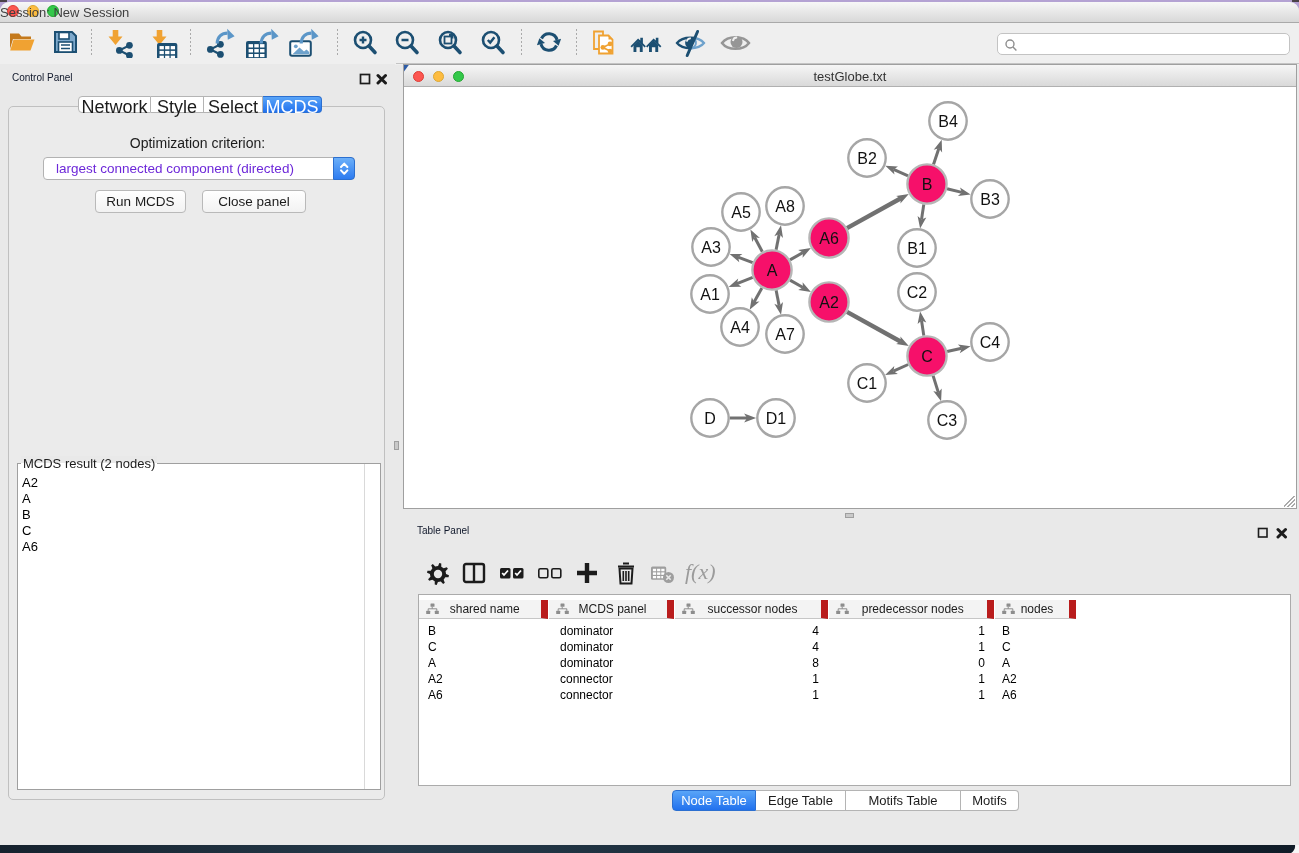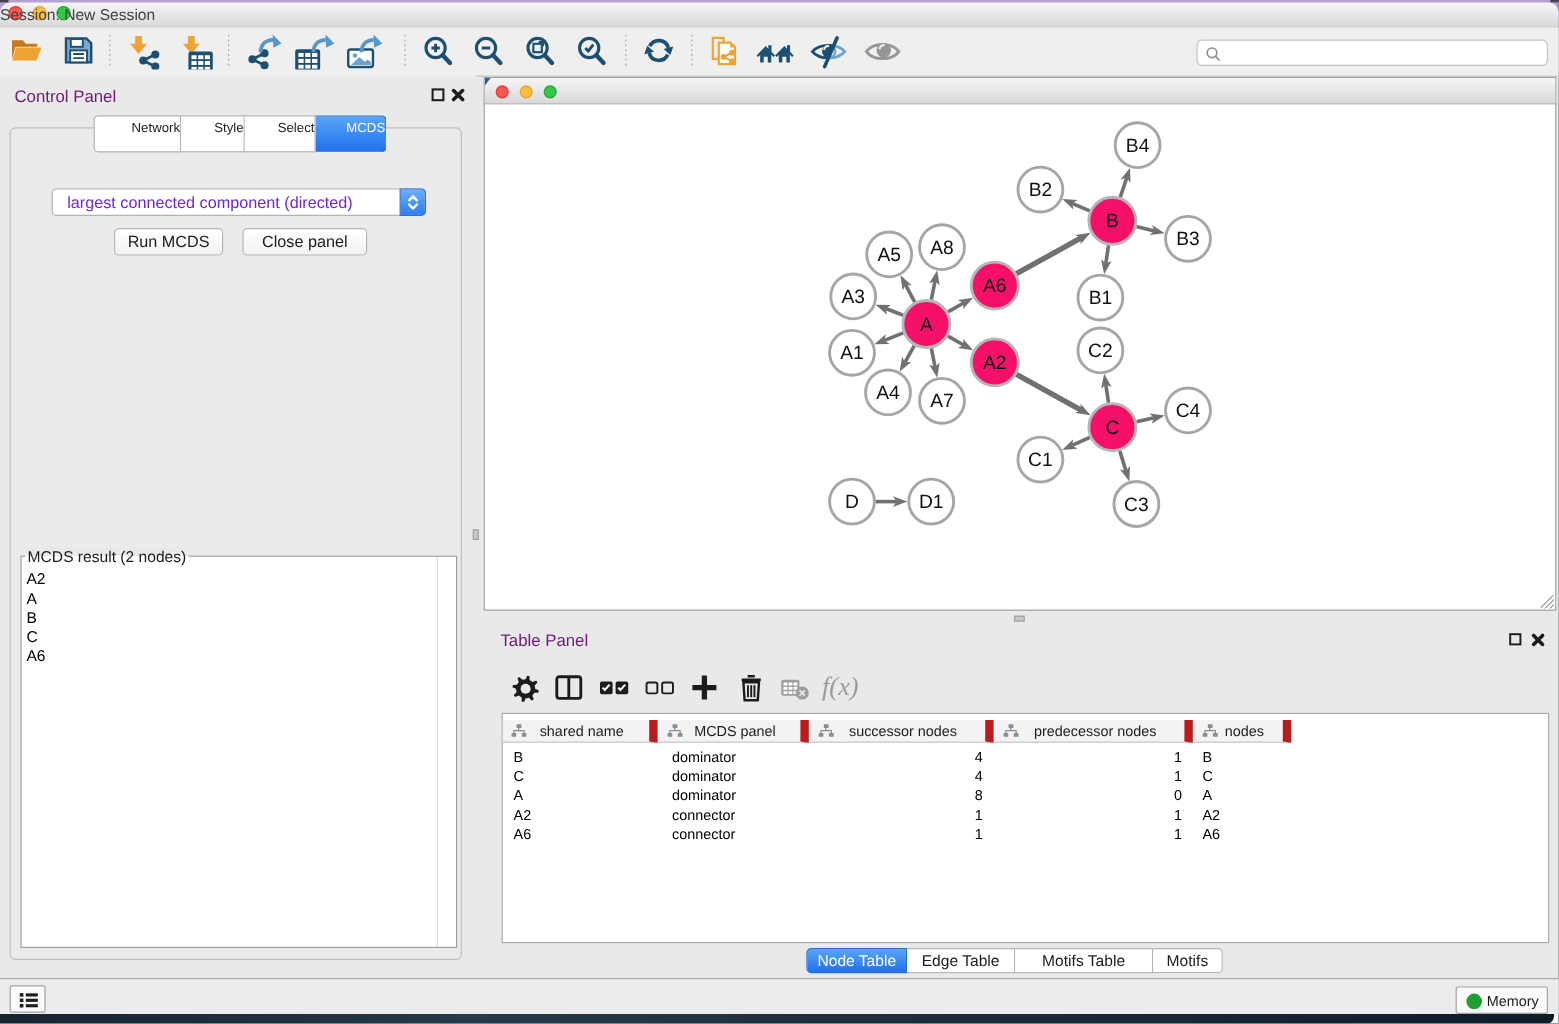--- a/index.html
+++ b/index.html
@@ -11,24 +11,24 @@
 .tl{position:absolute;top:3px;width:12px;height:12px;border-radius:50%}
 .tl.r{left:7px;background:#fc5650;border:1px solid #dd3d36}
 .tl.y{left:27px;background:#fdbc40;border:1px solid #dda833}
 .tl.g{left:47px;background:#34c84a;border:1px solid #24a732}
 .toolbar{position:absolute;left:0;top:21px;width:1299px;height:42px;background:#efefef}
 .ti{position:absolute}
 .tsep{position:absolute;top:6px;width:1px;height:28px;background-image:linear-gradient(#aaa 40%,transparent 40%);background-size:1px 4px}
 .search{position:absolute;left:997px;top:10px;width:293px;height:22px;background:#fff;border:1px solid #c3c3c3;border-radius:5px}
 .search svg{position:absolute;left:6px;top:4px}
 .cpanel{position:absolute;left:0;top:62px;width:395px;height:751px;background:#e9e9e9}
-.ph{position:absolute;font-size:14px;color:#701a75}
+.ph{position:absolute;font-size:10px;color:#0f172a}
 .pbox{position:absolute;left:8px;top:42px;width:377px;height:694px;border:1px solid #c0c0c0;border-radius:5px;background:#ebebeb}
 .tabs{position:absolute;left:78px;top:32px;height:21px;display:flex}
-.tab{height:31px;line-height:20px;font-size:11px;color:#1c1c1c;background:#fff;border:1px solid #b4b4b4;border-left:none;text-align:right;box-sizing:border-box}
+.tab{height:17px;line-height:20px;font-size:18px;color:#1c1c1c;background:#fff;border:1px solid #b4b4b4;border-left:none;text-align:center;box-sizing:border-box}
 .tab.first{border-left:1px solid #b4b4b4;border-radius:4px 0 0 4px}
 .tab.sel{background:linear-gradient(#59a5f8,#2171ee);color:#fff;border-color:#2b6fd0;border-radius:0 4px 4px 0}
 .optlab{position:absolute;left:0;width:395px;top:71px;text-align:center;font-size:14px;color:#1c1c1c}
 .combo{position:absolute;left:43px;top:93px;width:312px;height:23px;background:#fff;border:1px solid #b2b2b2;border-radius:4px;font-size:13.5px;color:#6d28d9;line-height:21px;padding-left:12px}
 .combo .step{position:absolute;right:-1px;top:-1px;width:22px;height:23px;border-radius:0 4px 4px 0;background:linear-gradient(#6cb0f9,#2d7bf0);border:1px solid #2b6fd0}
 .btn{position:absolute;height:23px;background:linear-gradient(#ffffff,#f2f2f2);border:1px solid #b9b9b9;border-radius:4px;font-size:13.5px;color:#1c1c1c;text-align:center;line-height:21px}
 .fieldset{position:absolute;left:17px;top:399px;width:364px;height:327px;background:#fff;border:1px solid #9f9f9f}
 .fieldset .lg{position:absolute;left:3px;top:-8px;font-size:13px;color:#1c1c1c;background:linear-gradient(#e9e9e9 50%,#ffffff 50%);padding:0 2px}
 .fieldset .it{position:absolute;left:4px;font-size:13px;color:#000}
 .fieldset .sb{position:absolute;right:15px;top:0;width:1px;height:325px;background:#d9d9d9}
@@ -238,20 +238,21 @@
         <rect x="1.5" y="1.5" width="9" height="9" fill="none" stroke="#1c1c1c" stroke-width="1.7"></rect>
         <path d="M19 2.5 L26.5 10 M26.5 2.5 L19 10" stroke="#1c1c1c" stroke-width="3" stroke-linecap="round"></path>
       </svg>
 <div class="pbox"></div>
 <div class="tabs">
         <div class="tab first" style="width:73px">Network</div>
         <div class="tab" style="width:53px">Style</div>
         <div class="tab" style="width:59px">Select</div>
         <div class="tab sel" style="width:59px">MCDS</div>
       </div>
+<div class="optlab">Optimization criterion:</div>
 <div class="combo">largest connected component (directed)<div class="step"><svg width="21" height="21" viewBox="0 0 21 21">
             <path d="M7 9 L10.2 5.6 L13.4 9 M7 12.4 L10.2 15.8 L13.4 12.4" fill="none" stroke="#fff" stroke-width="2" stroke-linejoin="round" stroke-linecap="round"></path>
           </svg></div></div>
 <div class="btn" style="left:95px;top:126px;width:91px">Run MCDS</div>
 <div class="btn" style="left:202px;top:126px;width:104px">Close panel</div>
 <div class="fieldset">
         <span class="lg">MCDS result (2 nodes)</span>
         <div class="sb"></div>
         <div class="it" style="top:11px">A2</div>
         <div class="it" style="top:27px">A</div>
@@ -262,20 +263,21 @@
 </div>
 <div style="position:absolute;left:396px;top:61px;width:903px;height:1px;background:#c4c4c4"></div>
 <div class="netwin">
 <svg style="position:absolute;left:0;top:0;z-index:5" width="7" height="8">
         <path d="M0 0 L4.8 0 L2.6 3 L0 6.5 Z" fill="#2d5ca6"></path>
       </svg>
 <div class="ntbar">
         <span class="nl r"></span>
         <span class="nl y"></span>
         <span class="nl g"></span>
+        <div class="t">testGlobe.txt</div>
       </div>
 <svg class="graph" width="892" height="421" viewBox="0 0 892 421">
 <line x1="358.3" y1="163.8" x2="350.6" y2="149.3" stroke="#717171" stroke-width="3"></line>
 <path d="M346.4 141.4 L355.9 149.9 L350.6 149.3 L348.2 154.0 Z" fill="#717171"></path>
 <line x1="372.1" y1="161.8" x2="375.2" y2="146.1" stroke="#717171" stroke-width="3"></line>
 <path d="M377.0 137.3 L379.0 149.9 L375.2 146.1 L370.3 148.2 Z" fill="#717171"></path>
 <line x1="348.7" y1="174.7" x2="334.0" y2="169.1" stroke="#717171" stroke-width="3"></line>
 <path d="M325.6 166.0 L338.4 166.1 L334.0 169.1 L335.3 174.3 Z" fill="#717171"></path>
 <line x1="348.8" y1="189.4" x2="333.0" y2="195.6" stroke="#717171" stroke-width="3"></line>
 <path d="M324.6 198.9 L334.2 190.5 L333.0 195.6 L337.3 198.7 Z" fill="#717171"></path>
@@ -489,34 +491,18 @@
 <div class="td r" style="left:258px;top:92px;width:142px">1</div>
 <div class="td r" style="left:412px;top:92px;width:154px">1</div>
 <div class="td l" style="left:583px;top:92px;width:80px">A6</div>
     </div>
 <div class="btabs">
       <div class="btab sel" style="width:84px">Node Table</div>
       <div class="btab" style="width:90px">Edge Table</div>
       <div class="btab" style="width:115px">Motifs Table</div>
       <div class="btab last" style="width:58px">Motifs</div>
     </div>
-<div class="statusbar">
-<div class="sbtn" style="left:8px;top:5px;width:30px;height:23px"><svg width="30" height="23" viewBox="0 0 30 23">
-          <g fill="#1c1c1c">
-            <rect x="7.5" y="5.6" width="3" height="3"></rect>
-            <rect x="7.5" y="10.1" width="3" height="3"></rect>
-            <rect x="7.5" y="14.6" width="3" height="3"></rect>
-            <rect x="12.5" y="5.8" width="10" height="2.6"></rect>
-            <rect x="12.5" y="10.3" width="10" height="2.6"></rect>
-            <rect x="12.5" y="14.8" width="10" height="2.6"></rect>
-          </g>
-        </svg></div>
-<div class="sbtn" style="left:1213px;top:6px;width:77px;height:23px">
-        <div class="memdot"></div>
-        <span style="position:absolute;left:25px;top:4px;font-size:12px;color:#1c1c1c">Memory</span>
-      </div>
-</div>
 <div style="position:absolute;left:394px;top:439px;width:5px;height:9px;background:#c9c9c9;border:1px solid #9f9f9f"></div>
 <div style="position:absolute;left:845px;top:511px;width:9px;height:5px;background:#c9c9c9;border:1px solid #9f9f9f"></div>
 <div class="bstrip"></div>
 <svg style="position:absolute;left:1282px;top:843px" width="17" height="10">
       <path d="M17 10 L17 0 L13 0 C14 6 8 10 2 10 Z" fill="#f6f6f6"></path>
     </svg>
 </div>
 </body></html>

